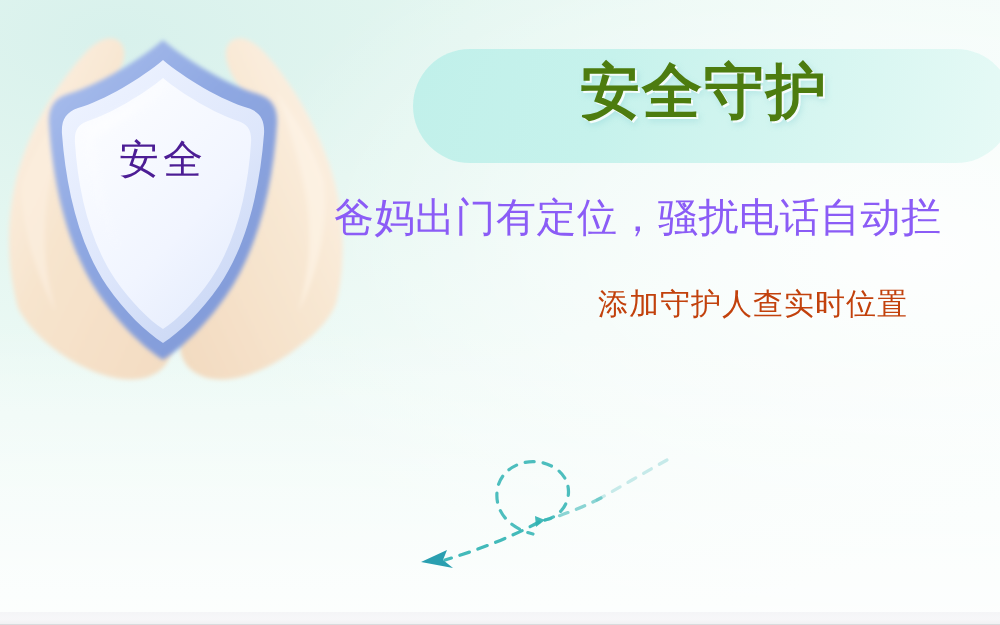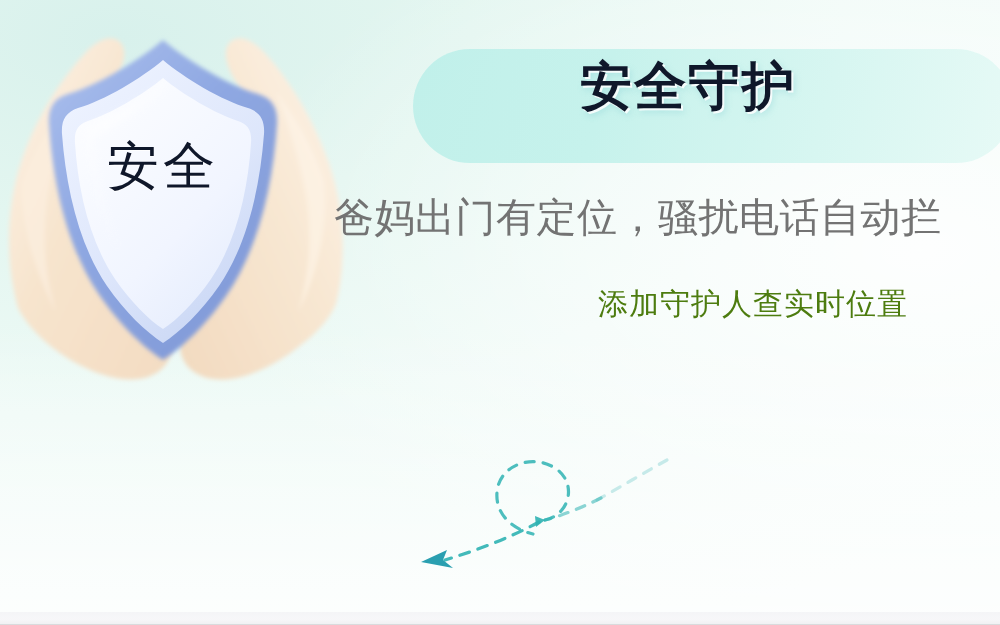--- a/index.html
+++ b/index.html
@@ -60,22 +60,22 @@
     height: 420px;
   }
   .illus svg { display: block; width: 100%; height: 100%; }
 
   .shield-label {
     position: absolute;
     left: 88px;
     top: 128px;
     width: 150px;
     text-align: center;
-    color: #0f172a;
-    font-size: 52px;
+    color: #4c1d95;
+    font-size: 40px;
     line-height: 1.18;
     letter-spacing: 4px;
     font-weight: 400;
     text-shadow: 0 1px 0 rgba(255,255,255,0.85);
     pointer-events: none;
   }
   .shield-label span { display: block; }
 
   
   .pill {
@@ -88,50 +88,50 @@
     background: linear-gradient(105deg, #bff0ea 0%, #c4f2ec 32%, #d6f6f1 68%, #e6faf6 100%);
     filter: blur(0.6px);
     opacity: 0.95;
   }
 
   .title {
     position: absolute;
     left: 580px;
     top: 52px;
     width: 380px;
-    font-size: 52px;
+    font-size: 60px;
     font-weight: 700;
     letter-spacing: 2px;
-    color: #0f172a;
+    color: #4d7c0f;
     text-shadow:
        2px 2px 0 rgba(255,255,255,0.85),
        3px 4px 6px rgba(120,200,205,0.35);
     white-space: nowrap;
   }
 
   
   .subtitle {
     position: absolute;
     left: 334px;
     top: 190px;
     width: 620px;
     font-size: 40px;
     font-weight: 400;
-    color: #737373;
+    color: #8b5cf6;
     letter-spacing: 0.5px;
     white-space: nowrap;
   }
 
   
   .body-lines {
     position: absolute;
     right: 92px;
     top: 283px;
     text-align: right;
-    color: #4d7c0f;
+    color: #c2410c;
     font-size: 30px;
     line-height: 1.42;
     letter-spacing: 1px;
   }
   .body-lines .line { display: block; white-space: nowrap; }
 
   
   .arrow {
     position: absolute;
     left: 405px;

